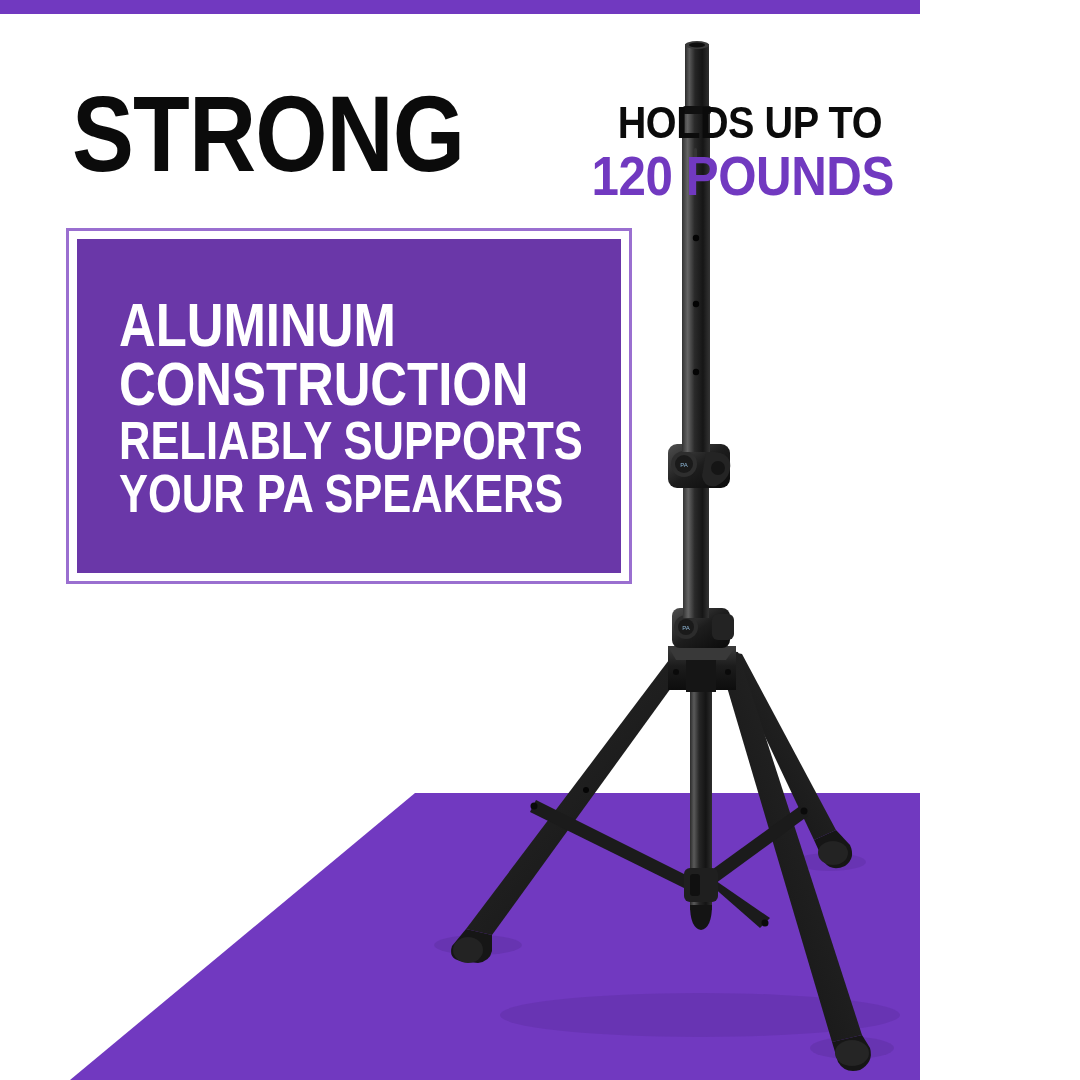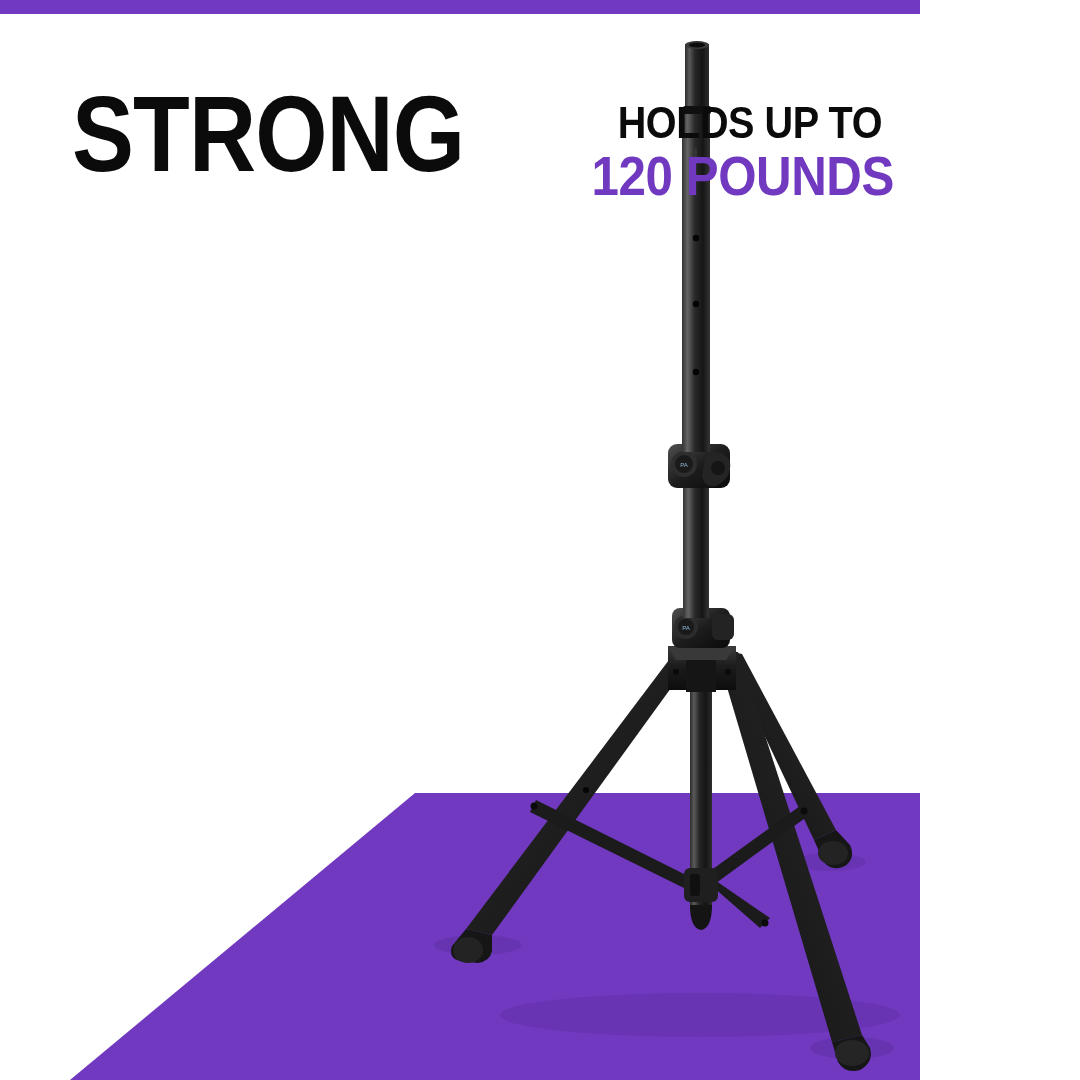--- a/index.html
+++ b/index.html
@@ -271,19 +271,27 @@
     <g>
       <rect x="685" y="44" width="24" height="70" fill="url(#tubeGrad)"></rect>
       <ellipse cx="697" cy="45" rx="12" ry="4" fill="#3a3a3a"></ellipse>
       <ellipse cx="697" cy="45" rx="8" ry="2.5" fill="#0d0d0d"></ellipse>
       <rect x="683" y="106" width="28" height="8" rx="2" fill="#101010"></rect>
     </g>
   </svg>
 
   <div class="headline">STRONG</div>
 
+  <div class="feature-box">
+    <div class="feature-box-inner">
+      <div class="fb-line big">ALUMINUM</div>
+      <div class="fb-line big">CONSTRUCTION</div>
+      <div class="fb-line small">RELIABLY SUPPORTS</div>
+      <div class="fb-line small">YOUR PA SPEAKERS</div>
+    </div>
+  </div>
 
   <div class="callout">
     <div class="callout-line1">HOLDS UP TO</div>
     <div class="callout-line2">120 POUNDS</div>
   </div>
 
 </div>
 
 </body></html>

